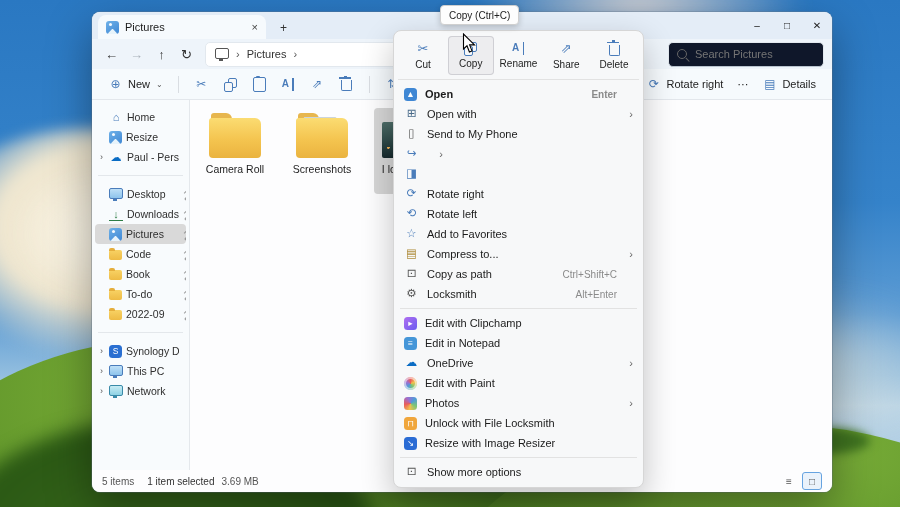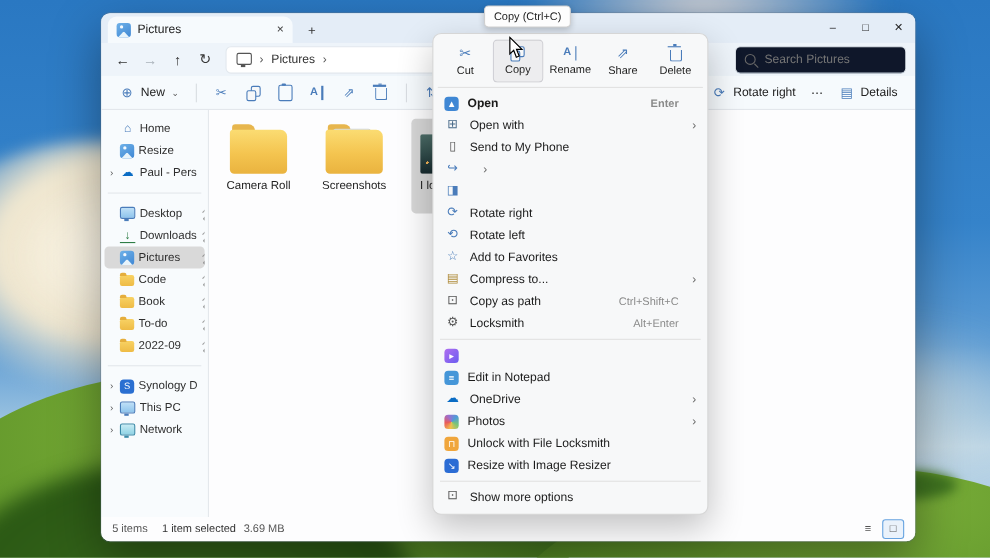--- a/index.html
+++ b/index.html
@@ -495,38 +495,45 @@
         <div class="mi">
           <span class="mic" style="color: rgb(85, 85, 85);">⚙</span>
           <span class="mlabel">Locksmith</span>
           <span class="mshort">Alt+Enter</span>
           <span class="msub" style="visibility: hidden;">›</span>
         </div>
       <div class="menu-sep"></div>
 
         <div class="mi">
           <span class="mic sq" style="color: rgb(255, 255, 255); background: linear-gradient(135deg, rgb(176, 110, 240), rgb(106, 92, 240));">▸</span>
+          <span class="mlabel">Edit with Clipchamp</span>
           <span class="mshort"></span>
           <span class="msub" style="visibility: hidden;">›</span>
         </div>
 
         <div class="mi">
           <span class="mic sq" style="color: rgb(255, 255, 255); background: rgb(69, 150, 216);">≡</span>
           <span class="mlabel">Edit in Notepad</span>
           <span class="mshort"></span>
           <span class="msub" style="visibility: hidden;">›</span>
         </div>
 
         <div class="mi">
           <span class="mic" style="color: rgb(10, 108, 196);">☁</span>
           <span class="mlabel">OneDrive</span>
           <span class="mshort"></span>
           <span class="msub">›</span>
         </div>
 
+        <div class="mi">
+          <span class="mic paint"></span>
+          <span class="mlabel">Edit with Paint</span>
+          <span class="mshort"></span>
+          <span class="msub" style="visibility: hidden;">›</span>
+        </div>
 
         <div class="mi">
           <span class="mic photos"></span>
           <span class="mlabel">Photos</span>
           <span class="mshort"></span>
           <span class="msub">›</span>
         </div>
 
         <div class="mi">
           <span class="mic sq" style="color: rgb(255, 255, 255); background: rgb(240, 166, 60);">⊓</span>

